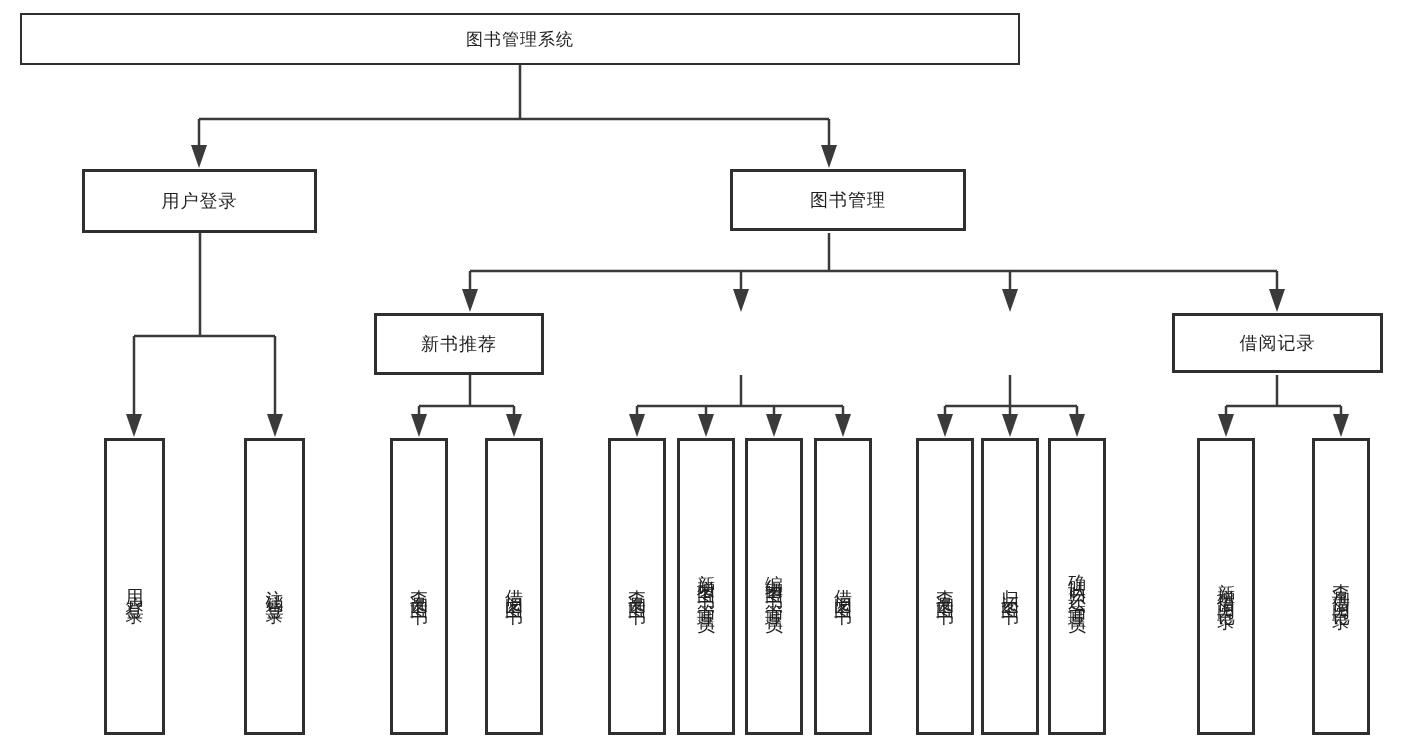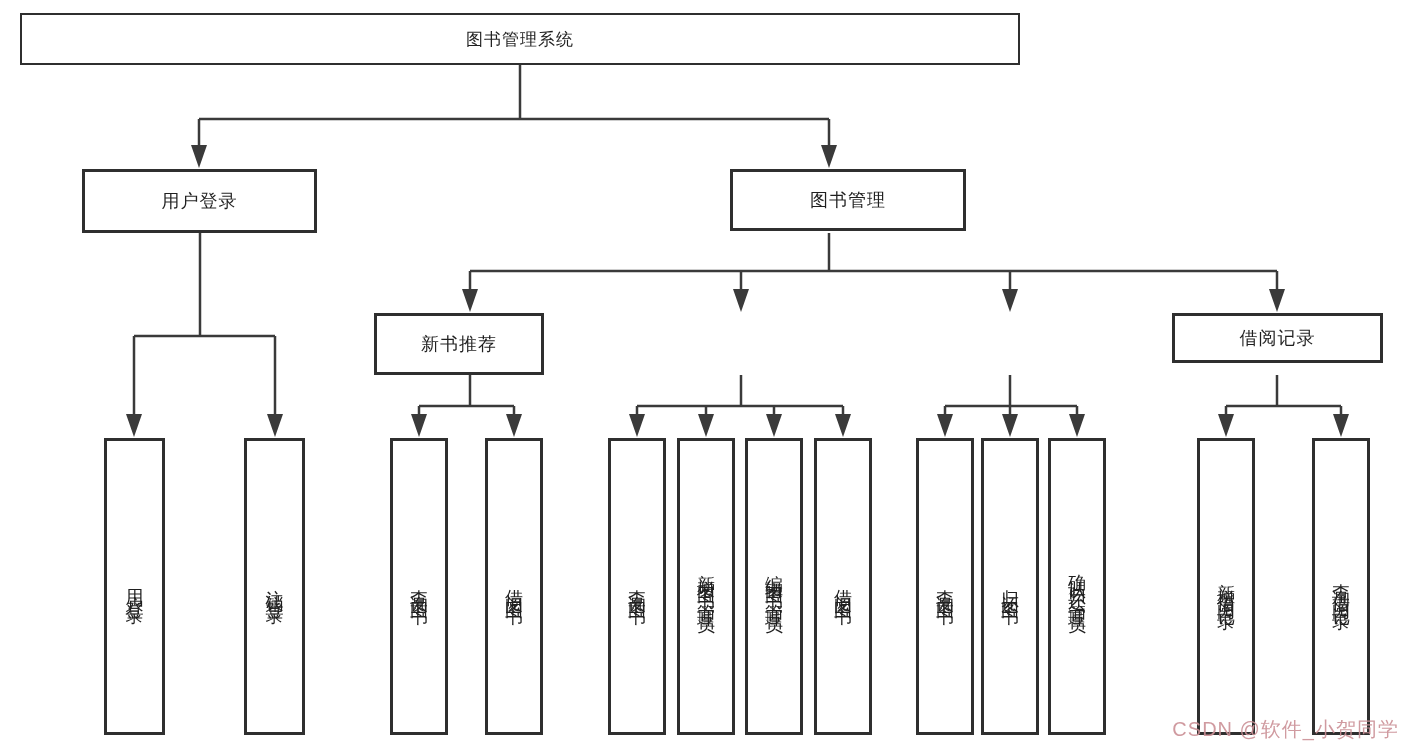--- a/index.html
+++ b/index.html
@@ -128,21 +128,21 @@
   <div class="node hnode" style="left:82px;top:169px;width:235px;height:64px">
     <span>用户登录</span>
   </div>
   <div class="node hnode" style="left:730px;top:169px;width:236px;height:62px">
     <span>图书管理</span>
   </div>
 
   <div class="node hnode" style="left:374px;top:313px;width:170px;height:62px">
     <span>新书推荐</span>
   </div>
-  <div class="node hnode" style="left:1172px;top:313px;width:211px;height:50px">
+  <div class="node hnode" style="left:1172px;top:313px;width:211px;height:60px">
     <span>借阅记录</span>
   </div>
 
   <div class="node vnode" style="left:104px;top:438px;width:61px;height:297px">
     <span class="vtext">用户登录</span>
   </div>
   <div class="node vnode" style="left:244px;top:438px;width:61px;height:297px">
     <span class="vtext">注销登录</span>
   </div>
 
@@ -176,15 +176,14 @@
     <span class="vtext">确认归还（管理员）</span>
   </div>
 
   <div class="node vnode" style="left:1197px;top:438px;width:58px;height:297px">
     <span class="vtext">新增借阅记录</span>
   </div>
   <div class="node vnode" style="left:1312px;top:438px;width:58px;height:297px">
     <span class="vtext">查询借阅记录</span>
   </div>
 
-  <div class="watermark">CSDN @软件_小贺同学</div>
 
 </div>
 
 </body></html>

